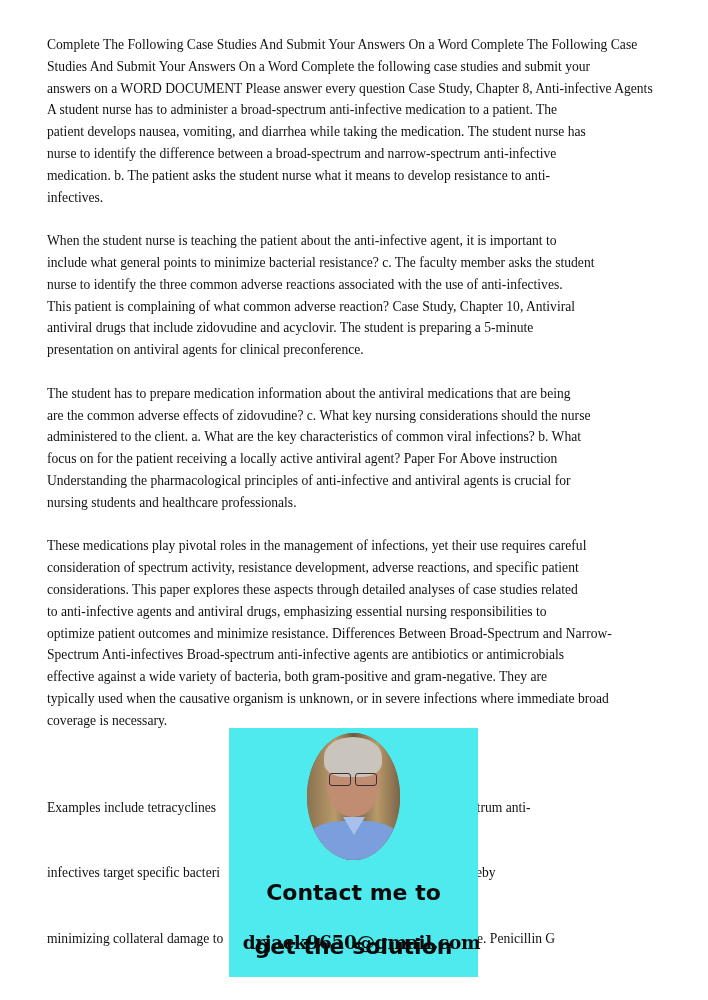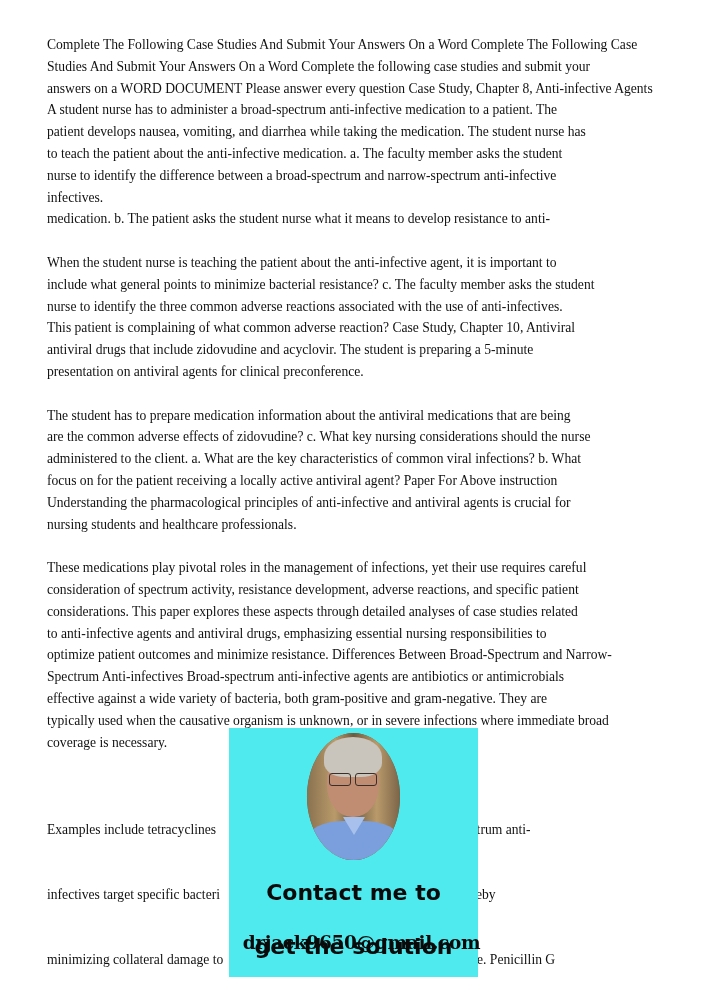--- a/index.html
+++ b/index.html
@@ -45,24 +45,23 @@
 </head>
 <body>
 
 <div class="page">
   <div class="para">
     <span class="line">Complete The Following Case Studies And Submit Your Answers On a Word Complete The Following Case</span>
     <span class="line">Studies And Submit Your Answers On a Word Complete the following case studies and submit your</span>
     <span class="line">answers on a WORD DOCUMENT Please answer every question Case Study, Chapter 8, Anti-infective Agents</span>
     <span class="line">A student nurse has to administer a broad-spectrum anti-infective medication to a patient. The</span>
     <span class="line">patient develops nausea, vomiting, and diarrhea while taking the medication. The student nurse has</span>
-    <span class="line">to teach the patient about the anti-infective medication. a. The faculty member asks the student</span>
     <span class="line">nurse to identify the difference between a broad-spectrum and narrow-spectrum anti-infective</span>
+    <span class="line">medication. b. The patient asks the student nurse what it means to develop resistance to anti-</span>
     <span class="line">infectives.</span>
-    <span class="line">medication. b. The patient asks the student nurse what it means to develop resistance to anti-</span>
   </div>
   <div class="para">
     <span class="line">When the student nurse is teaching the patient about the anti-infective agent, it is important to</span>
     <span class="line">include what general points to minimize bacterial resistance? c. The faculty member asks the student</span>
     <span class="line">nurse to identify the three common adverse reactions associated with the use of anti-infectives.</span>
     <span class="line">This patient is complaining of what common adverse reaction? Case Study, Chapter 10, Antiviral</span>
     <span class="line">antiviral drugs that include zidovudine and acyclovir. The student is preparing a 5-minute</span>
     <span class="line">presentation on antiviral agents for clinical preconference.</span>
   </div>
   <div class="para">

